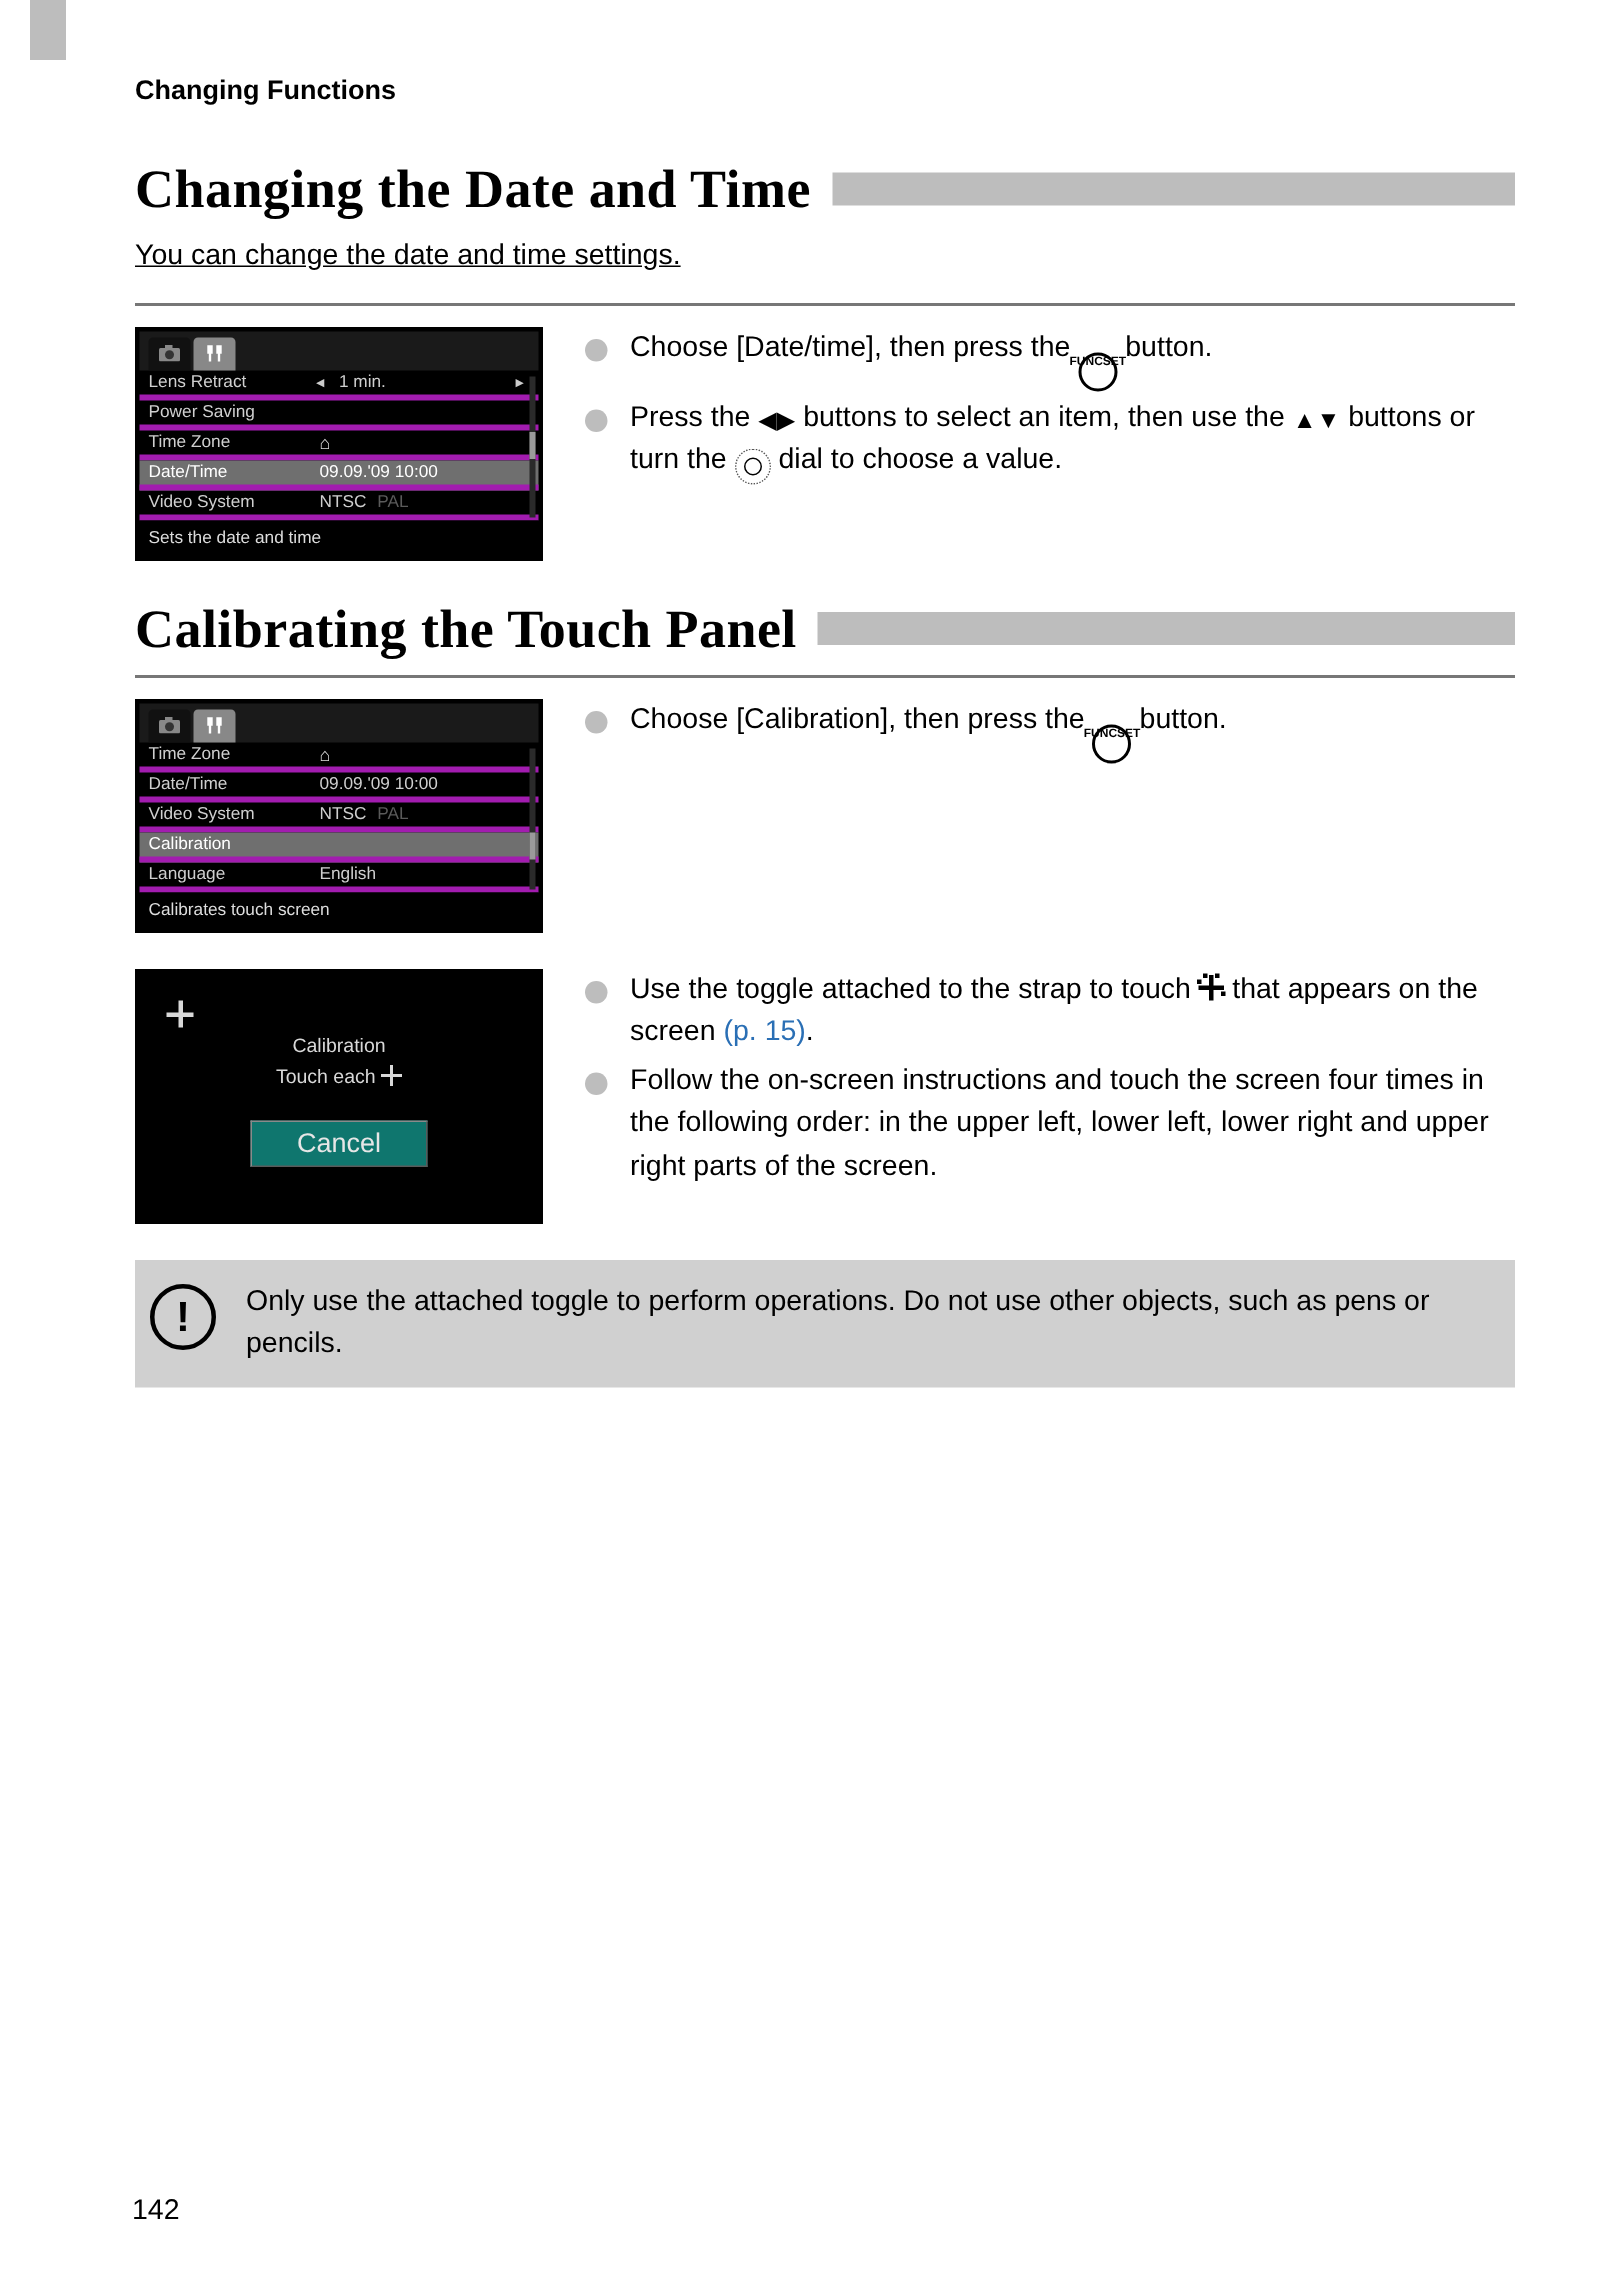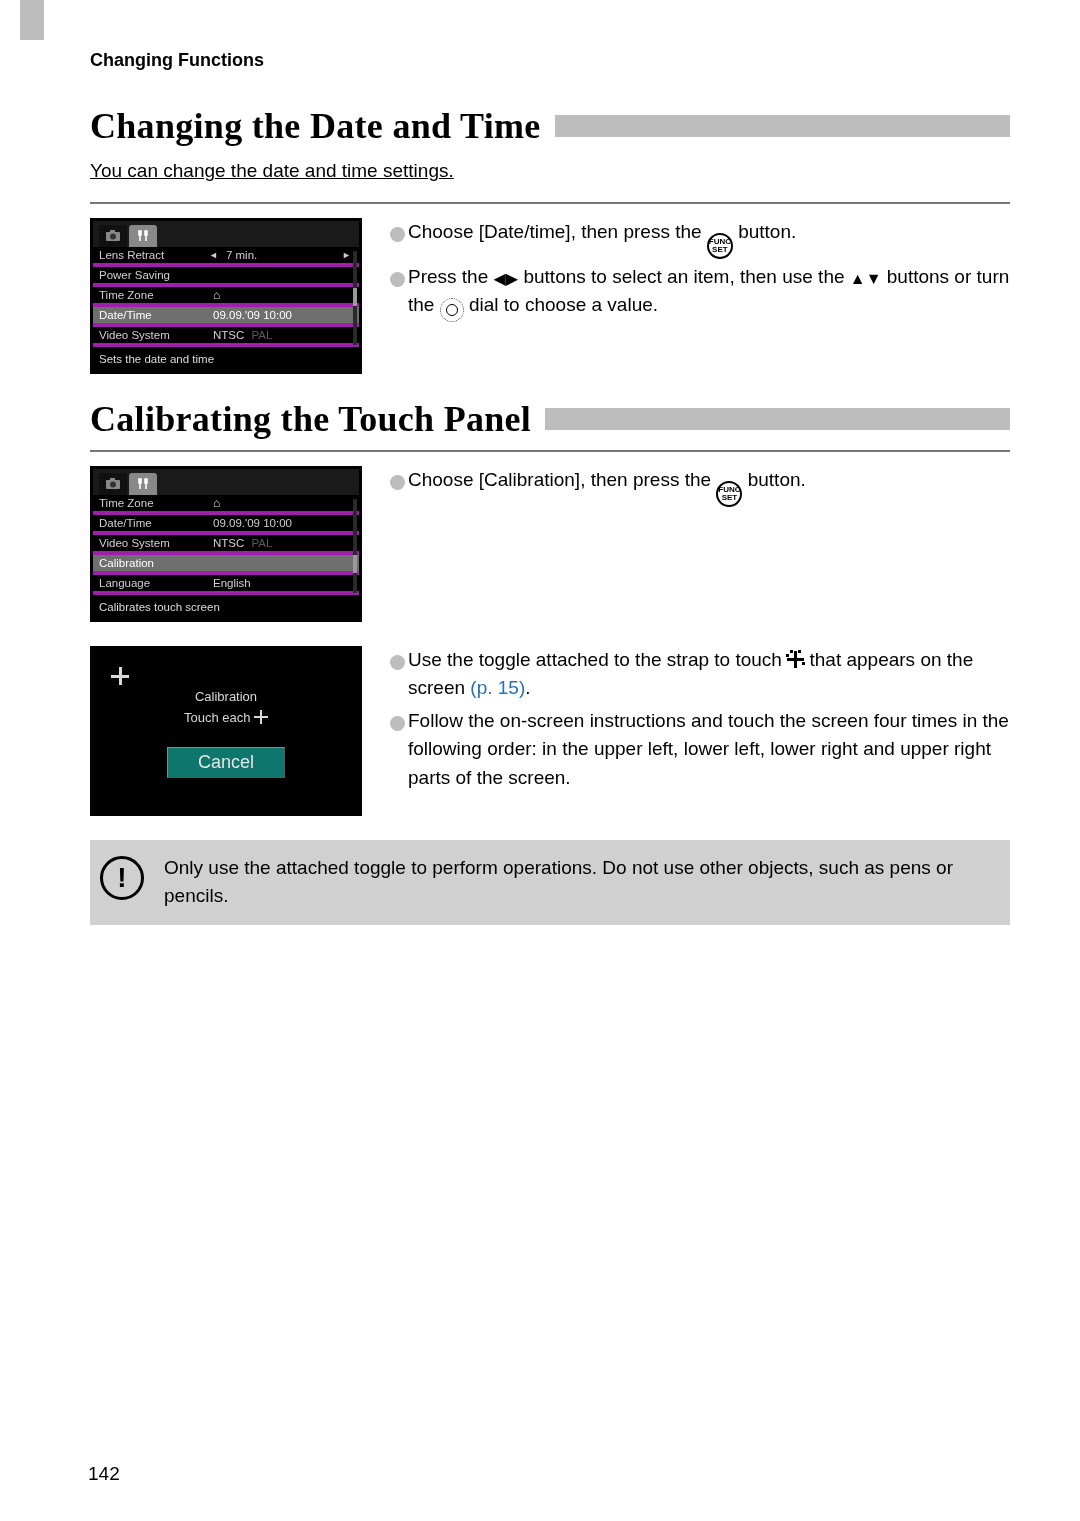--- a/index.html
+++ b/index.html
@@ -138,47 +138,47 @@
     background:#000;
   }
 
   .bullets {
     flex: 1;
     font-size: 19px;
     line-height: 1.5;
   }
   .bullet {
     display: flex;
+    gap: 12px;
     margin-bottom: 4px;
   }
   .bdot {
     flex: 0 0 18px;
     padding-top:4px;
   }
   .bdot .dot {
     width: 15px;
     height: 15px;
     border-radius: 50%;
     background: #bdbdbd;
     display:inline-block;
   }
   .btxt { flex:1; }
   .func-icon {
     display:inline-flex;
     width:26px;
     height:26px;
     border:2px solid #000;
     border-radius:50%;
-    align-items:center;
     justify-content:center;
     font-size:8px;
     line-height:8px;
     font-weight:bold;
     vertical-align: -6px;
-    flex-direction:column;
+    flex-direction:row;
   }
   .dial-icon {
     display:inline-flex;
     width:24px;
     height:24px;
     border:1.5px dotted #555;
     border-radius:50%;
     align-items:center;
     justify-content:center;
     vertical-align:-5px;
@@ -322,21 +322,21 @@
         <div class="shot-tab sel">
           <svg width="14" height="14" viewBox="0 0 14 14">
               <path d="M3 2 L5 2 L5 6 L3 6 Z M9 2 L11 2 L11 6 L9 6 Z M4 6 L4 12 M10 6 L10 12" stroke="#fff" stroke-width="1.6" fill="#fff"></path>
             </svg>
         </div>
       </div>
       <div class="shot-list">
         <div class="shot-row">
           <span class="lbl">Lens Retract</span>
           <span class="arrow-l">◄</span>
-          <span class="val">7 min.</span>
+          <span class="val">1 min.</span>
           <span class="arrow-r">►</span>
         </div>
         <div class="shot-row">
           <span class="lbl">Power Saving</span>
           <span class="val"></span>
         </div>
         <div class="shot-row">
           <span class="lbl">Time Zone</span>
           <span class="val c home-ic">⌂</span>
         </div>

